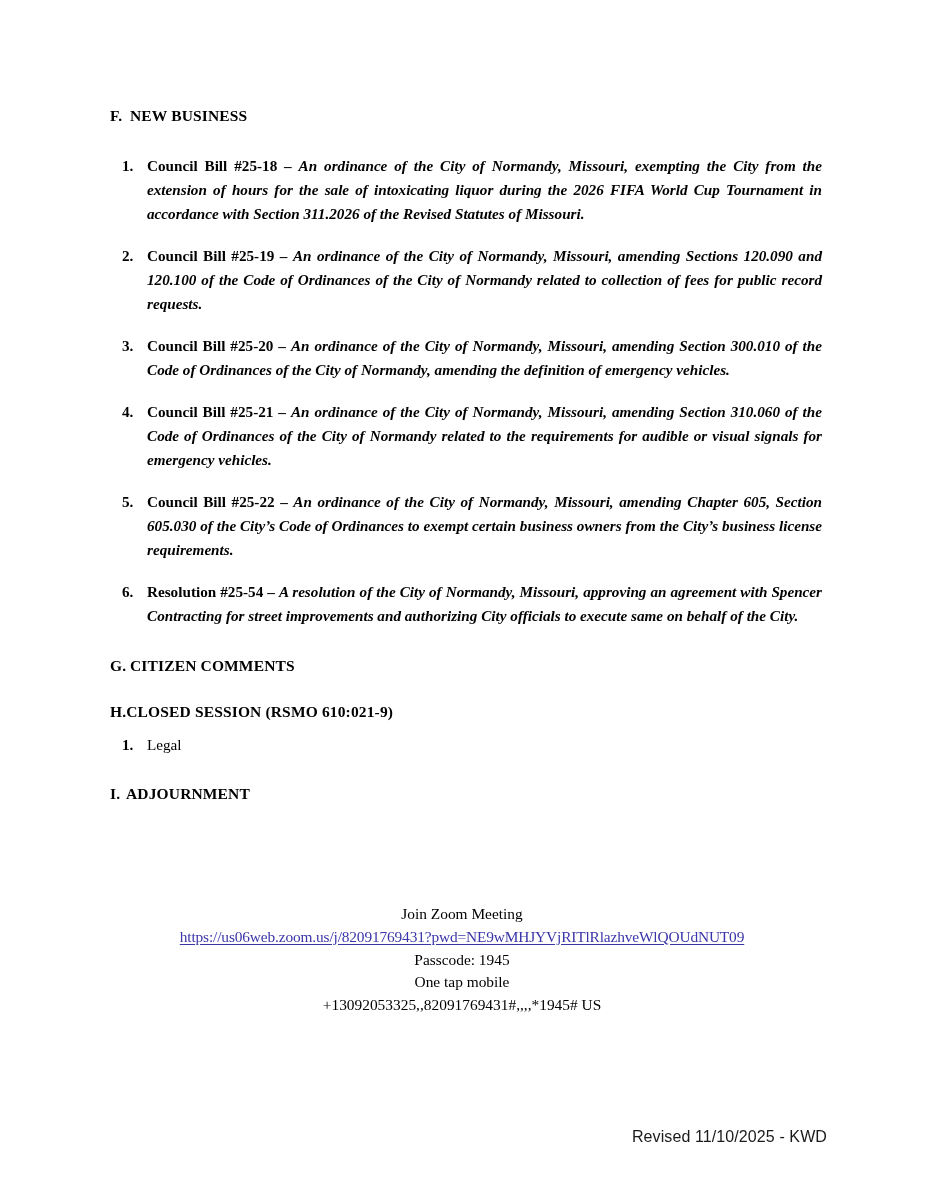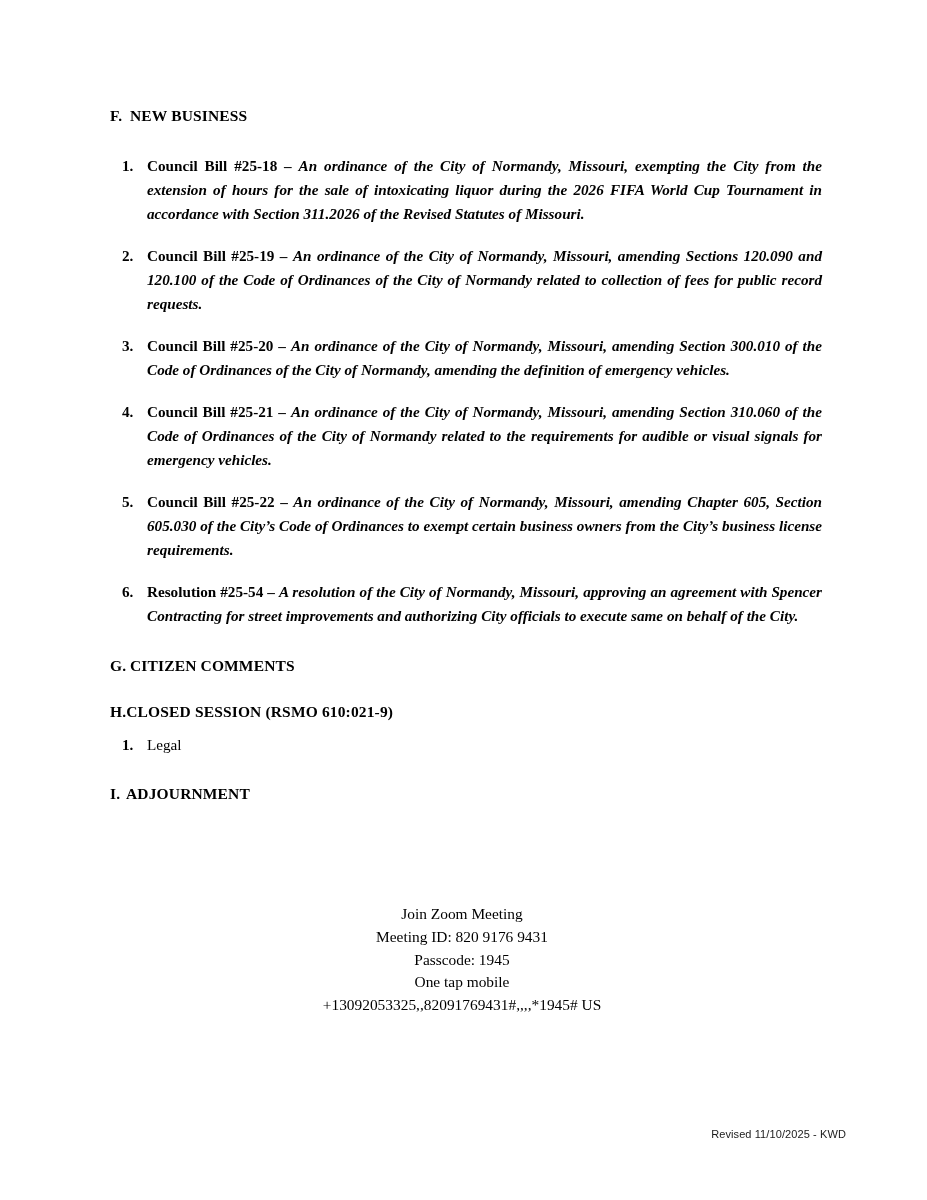--- a/index.html
+++ b/index.html
@@ -132,24 +132,24 @@
     text-decoration: underline;
     text-underline-offset: 1.5px;
     cursor: pointer;
     font-size: 15.4px;
     letter-spacing: -0.15px;
   }
 
   
   .footer {
     position: absolute;
-    right: 81px;
+    right: 100px;
     top: 1128px;
     font-family: "Liberation Sans", "DejaVu Sans", sans-serif;
-    font-size: 11px;
+    font-size: 16px;
     color: #1a1a1a;
     letter-spacing: 0.1px;
     white-space: nowrap;
   }
 </style>
 </head>
 <body>
 
 <div class="page">
 
@@ -206,21 +206,21 @@
 
     <div class="section-head" id="sec-adjournment">
       <span class="sec-letter tight">I.</span>
       <span class="sec-text">ADJOURNMENT</span>
     </div>
 
   </div>
 
   <div class="zoom-block">
     <span class="zline">Join Zoom Meeting</span>
-    <span class="zline">Meeting ID: 820 9176 9431</span>
+    <span class="zline"><a class="zoom-link" href="#">https://us06web.zoom.us/j/82091769431?pwd=NE9wMHJYVjRITlRlazhveWlQOUdNUT09</a></span>
     <span class="zline">Passcode: 1945</span>
     <span class="zline">One tap mobile</span>
     <span class="zline">+13092053325,,82091769431#,,,,*1945# US</span>
   </div>
 
   <div class="footer">Revised 11/10/2025 - KWD</div>
 
 </div>
 
 </body></html>

